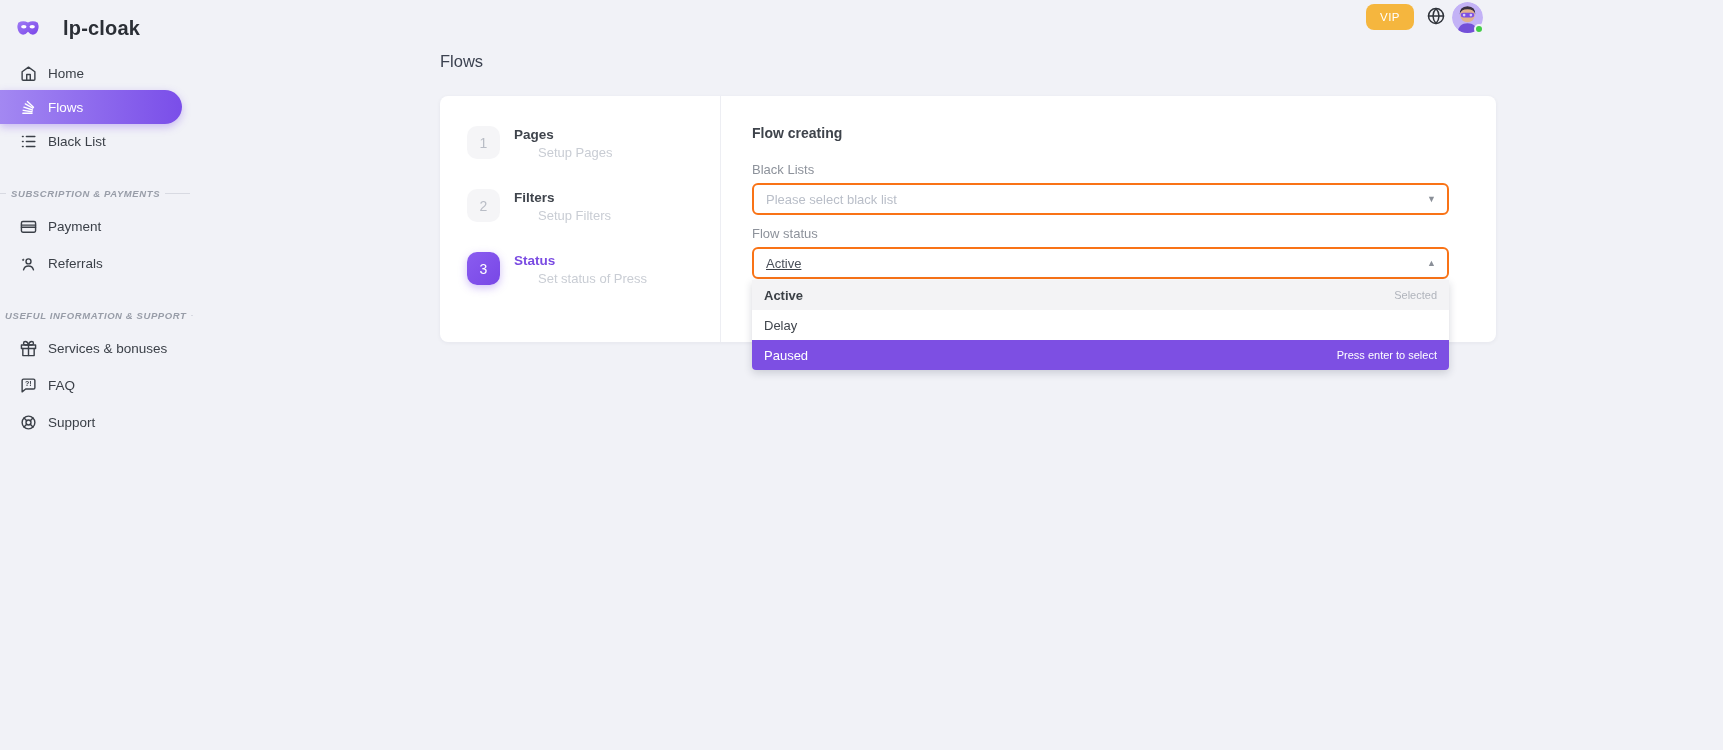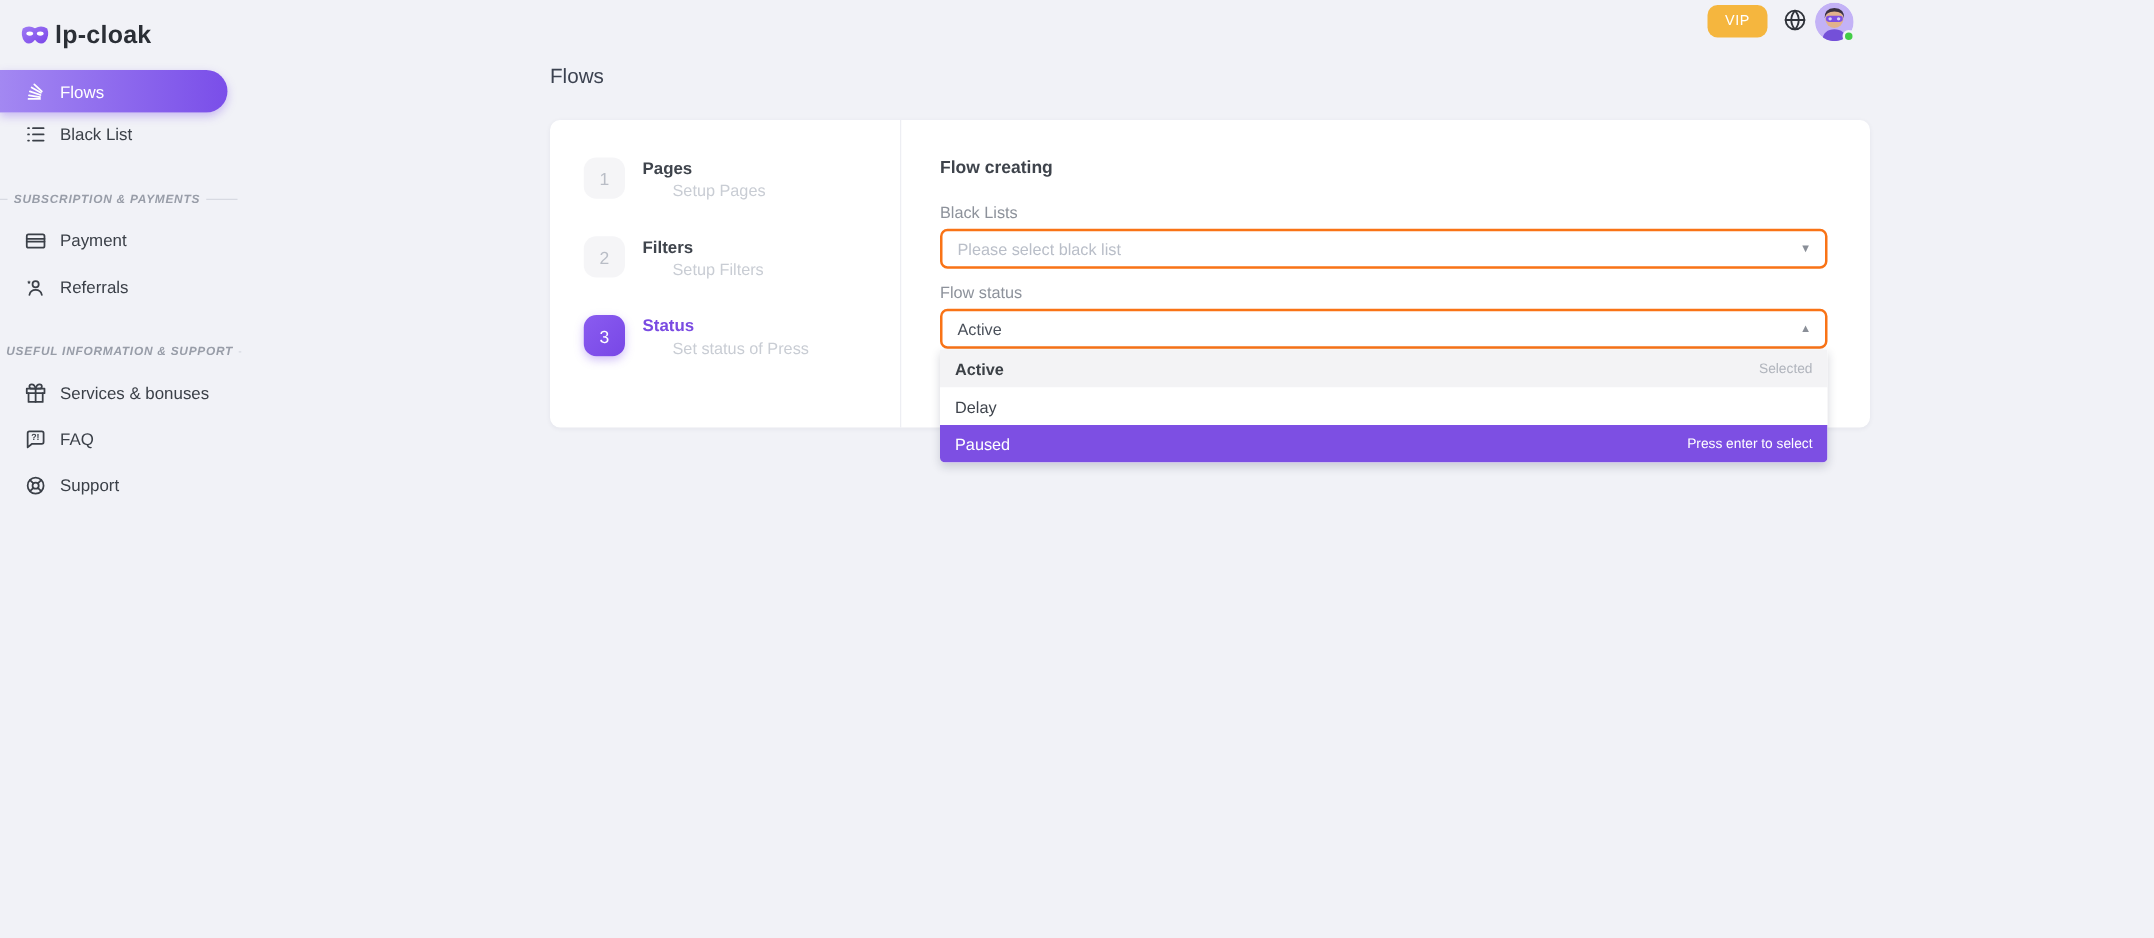--- a/index.html
+++ b/index.html
@@ -8,21 +8,21 @@
     font-family:"Liberation Sans", sans-serif;
     background:#f1f2f7;
     color:#3b4048;
     position:relative;
     overflow:hidden;
   }
   svg { display:block; }
 
   
   .sidebar { position:absolute; left:0; top:0; width:200px; height:750px; }
-  .logo { display:flex; align-items:center; gap:4px; padding:12px 0 0 16px; height:45px; }
+  .logo { display:flex; align-items:center; gap:23px; padding:12px 0 0 16px; height:45px; }
   .logo-text { font-size:20px; font-weight:800; color:#2b2f36; letter-spacing:0.2px; }
   .nav { margin-top:11px; }
   .nav-item {
     display:flex; align-items:center; gap:11px;
     height:34px; padding-left:20px; margin-right:18px;
     font-size:13.5px; color:#3b4048; cursor:pointer;
     border-radius:0 17px 17px 0;
   }
   .nav-item .nav-icon { width:17px; height:17px; flex:0 0 17px; }
   .nav-item.active {
@@ -74,35 +74,35 @@
   }
   .step.active .step-badge {
     background:linear-gradient(135deg,#8a5cf0,#7847e6);
     color:#ffffff;
     box-shadow:0 3px 8px rgba(124,78,233,0.35);
   }
   .step-title { font-size:13.5px; font-weight:700; color:#3f444c; padding-top:1px; }
   .step.active .step-title { color:#7a4be2; }
   .step-sub { font-size:13px; color:#c9cdd4; margin-top:3px;margin-left:24px; }
 
-  .form-col { position:absolute; left:281px; top:0; right:0; padding:29px 34px 0 31px; }
+  .form-col { position:absolute; left:281px; top:0; right:0; padding:29px 47px 0 31px; }
   .form-title { font-size:14px; font-weight:700; color:#3e434b; margin-bottom:21px; }
   .field-label { font-size:13px; color:#8d929b; margin-bottom:6px; }
   .select {
     position:relative; width:100%; height:32px;
     border:2px solid #f97316; border-radius:6px; background:#ffffff;
     display:flex; align-items:center; padding:0 30px 0 12px;
     font-size:13px; cursor:pointer;
   }
   .select .placeholder { color:#b9bec8; }
   .select .value { color:#4b515b; }
   .select .caret { position:absolute; right:11px; top:50%; transform:translateY(-50%); color:#8a8f98; font-size:9px; line-height:1; }
   .field-gap { height:11px; }
 
-  .select-wrap { position:relative; }
+  .select-wrap { position:relative;text-decoration:underline; }
   .dropdown {
     position:absolute; left:0; right:0; top:33px; z-index:5;
     background:#ffffff; border-radius:0 0 4px 4px;
     box-shadow:0 3px 8px rgba(30,35,60,0.18);
     overflow:hidden;
   }
   .option {
     height:30px; display:flex; align-items:center; justify-content:space-between;
     padding:0 12px; font-size:13px; color:#3f444c; cursor:pointer; background:#ffffff;
   }
@@ -127,20 +127,29 @@
         </defs>
         <path d="M2.2 2.2 Q7 -0.5 12 2 Q17 -0.5 21.8 2.2 Q24 8 20.2 12.8 Q16.2 16.4 12 11.2 Q7.8 16.4 3.8 12.8 Q0 8 2.2 2.2 Z" fill="url(#lg)"></path>
         <ellipse cx="7.8" cy="6.3" rx="2.7" ry="1.7" fill="#ffffff"></ellipse>
         <ellipse cx="16.2" cy="6.3" rx="2.7" ry="1.7" fill="#ffffff"></ellipse>
       </svg>
     </span>
     <span class="logo-text">lp-cloak</span>
   </div>
 
   <nav class="nav">
+    <div class="nav-item">
+      <span class="nav-icon">
+        <svg width="17" height="17" viewBox="0 0 24 24" fill="none" stroke="#3b4048" stroke-width="2" stroke-linecap="round" stroke-linejoin="round">
+            <path d="M3 9.5 12 3l9 6.5V20a1.5 1.5 0 0 1-1.5 1.5h-15A1.5 1.5 0 0 1 3 20z"></path>
+            <path d="M9.5 21.5v-8h5v8"></path>
+          </svg>
+      </span>
+      <span>Home</span>
+    </div>
 
     <div class="nav-item active">
       <span class="nav-icon">
         <svg width="17" height="17" viewBox="0 0 24 24" fill="none" stroke="#ffffff" stroke-width="2" stroke-linecap="round" stroke-linejoin="round">
             <path d="M4 20h13"></path>
             <path d="M4.5 16l12.5 2"></path>
             <path d="M5.5 11.5l12 4"></path>
             <path d="M7.5 7l10.5 6"></path>
             <path d="M10.5 3.5l8.5 8"></path>
           </svg>

